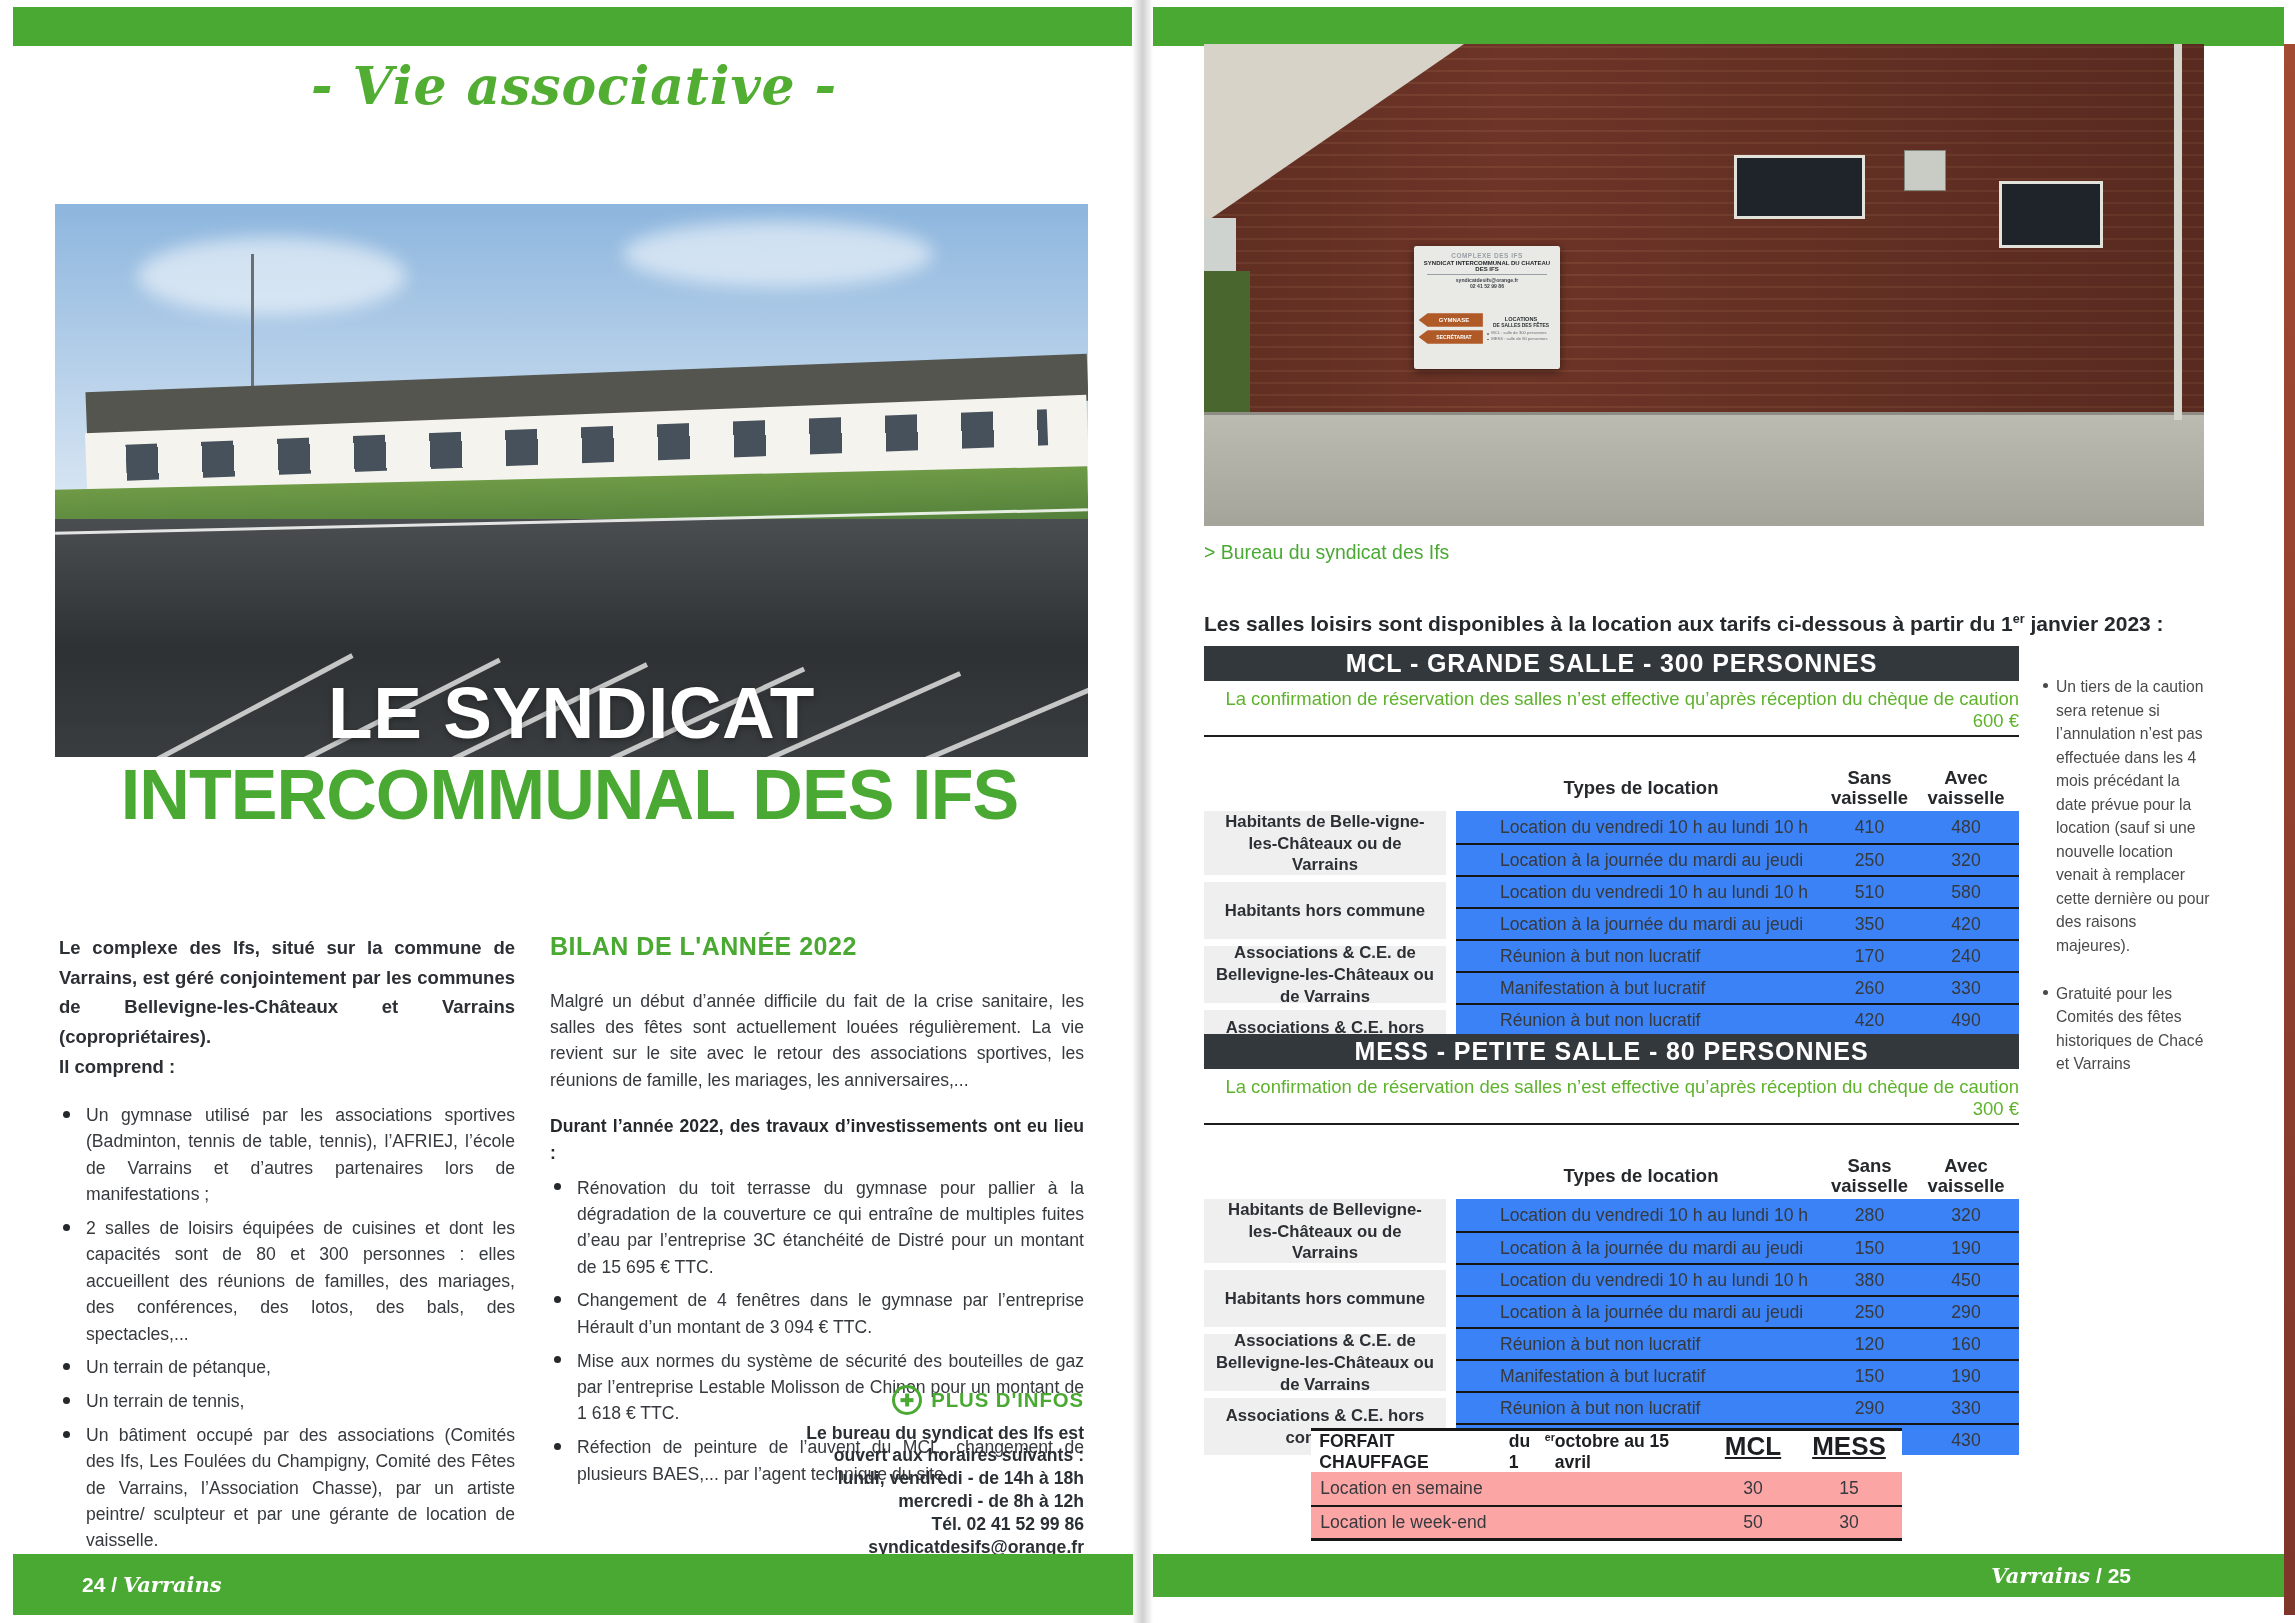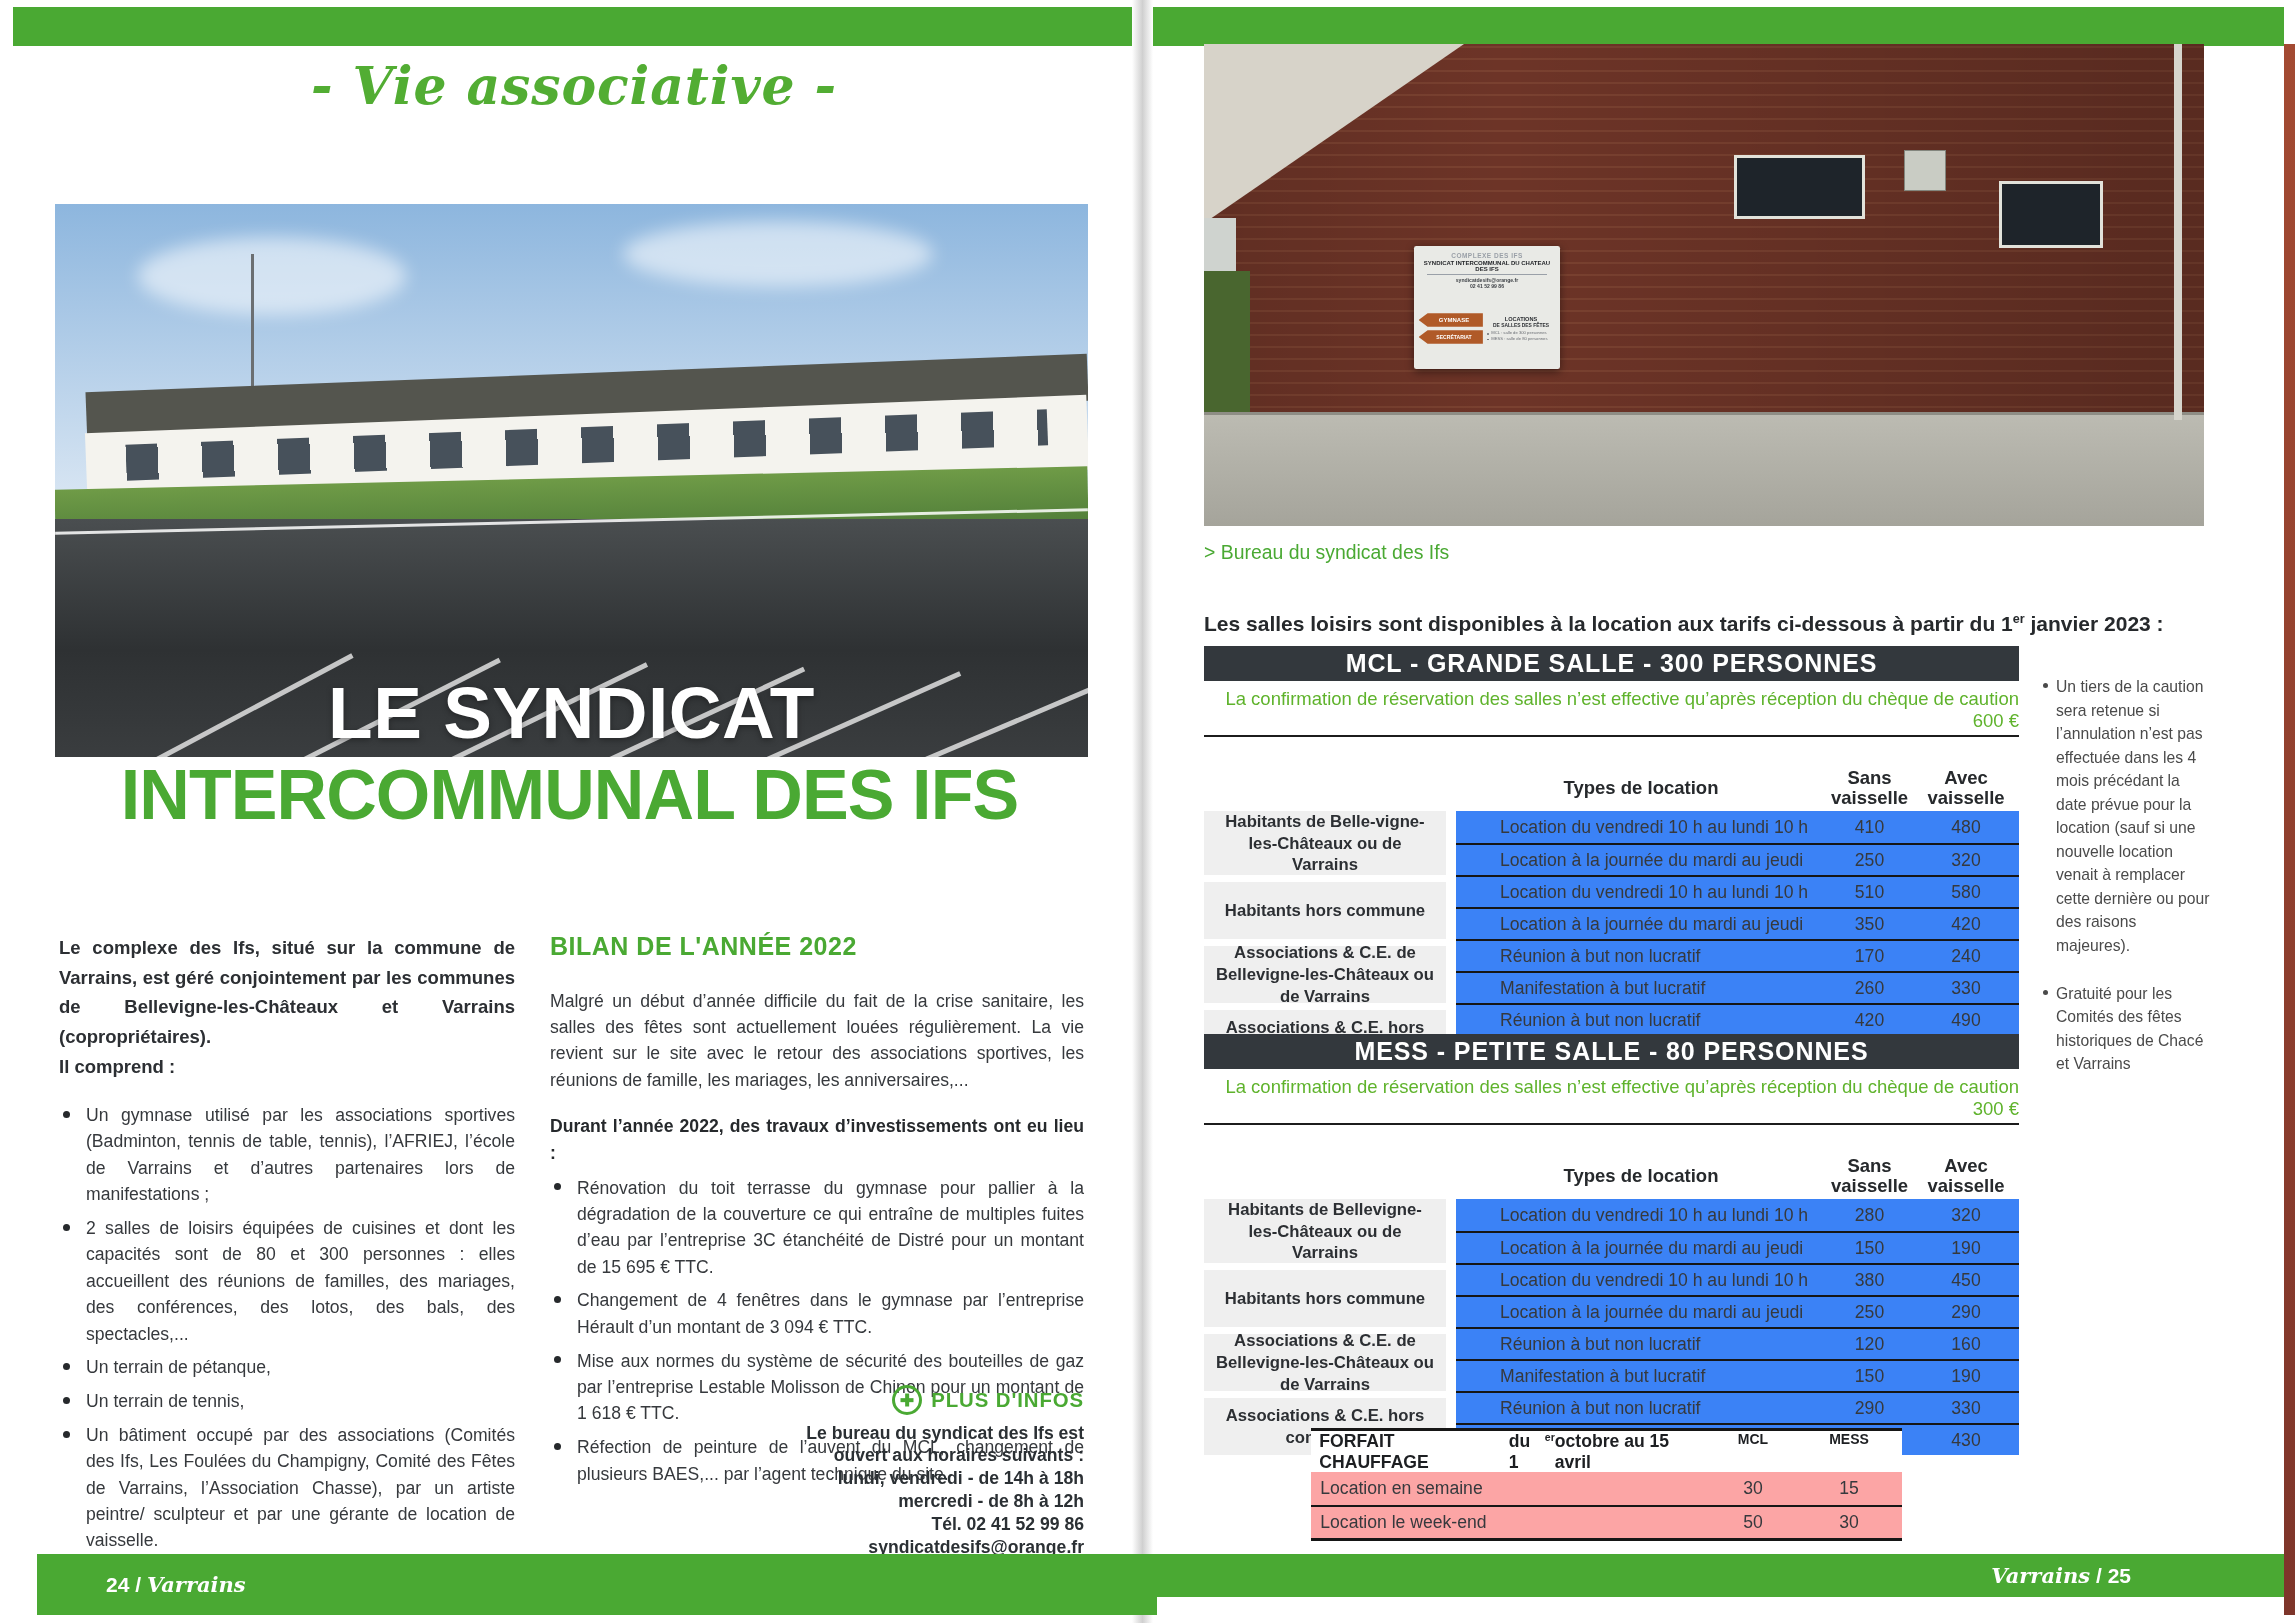--- a/index.html
+++ b/index.html
@@ -4,21 +4,21 @@
 <style>
   html,body{margin:0;padding:0;background:#fff;}
   body{width:2295px;height:1623px;position:relative;overflow:hidden;
        font-family:"Liberation Sans",sans-serif;color:#36393d;}
   .abs{position:absolute;}
 
   
   .band{background:#4aa933;}
   .band-top-left{left:13px;top:7.4px;width:1119px;height:39px;}
   .band-top-right{left:1153px;top:6.5px;width:1131px;height:39px;}
-  .band-foot-left{left:13px;top:1554px;width:1120px;height:61px;display:flex;align-items:center;margin-left:24px;}
+  .band-foot-left{left:13px;top:1554px;width:1120px;height:61px;display:flex;align-items:center;}
   .band-foot-right{left:1153px;top:1554px;width:1131px;height:43px;display:flex;align-items:center;justify-content:flex-end;}
   .gutter{left:1132px;top:0;width:21px;height:1623px;
           background:linear-gradient(90deg,rgba(0,0,0,0),rgba(40,40,40,.22) 50%,rgba(0,0,0,0));}
   .page-edge{left:2284px;top:44px;width:11px;height:1571px;
           background:linear-gradient(180deg,#a34a32,#7e352a);}
 
   .footer-text{font-size:21px;color:#fff;font-weight:700;}
   .band-foot-left .footer-text{margin-left:69px;}
   .band-foot-right .footer-text{margin-right:153px;}
   .script{font-family:"DejaVu Serif",serif;font-style:italic;font-weight:700;}
@@ -132,21 +132,21 @@
 
   .side-notes{left:2042px;top:675px;width:172px;font-size:15.7px;line-height:1.5;color:#4a4a4a;text-align:left;}
   .side-note{position:relative;padding-left:14px;margin-bottom:24px;}
   .side-note::before{content:"";position:absolute;left:0.9px;top:8.3px;width:5.1px;height:5.1px;border-radius:50%;background:#4a4a4a;}
 
   
   .heat{left:1311px;top:1428px;width:591px;border-top:3.2px solid #161616;border-bottom:3.2px solid #161616;}
   .hgrid{display:grid;grid-template-columns:399px 86px 106px;grid-template-rows:41px 33px 33px;}
   .hhead{background:#fff;display:flex;align-items:flex-start;font-size:17.6px;color:#1d1f22;font-weight:800;}
   .hhead .rest{font-weight:700;}
-  .hhead-num{justify-content:center;font-size:14px;}
+  .hhead-num{justify-content:center;font-size:26px;text-decoration:underline;}
   .hcell{background:#fca5a5;display:flex;align-items:center;font-size:17.6px;color:#36393d;box-sizing:border-box;}
   .hcell.lbl{padding-left:9.3px;}
   .hcell.num{justify-content:center;}
   .hsp{border-top:2.3px double #161616;}
 </style>
 </head>
 <body>
 
 <div>
 

